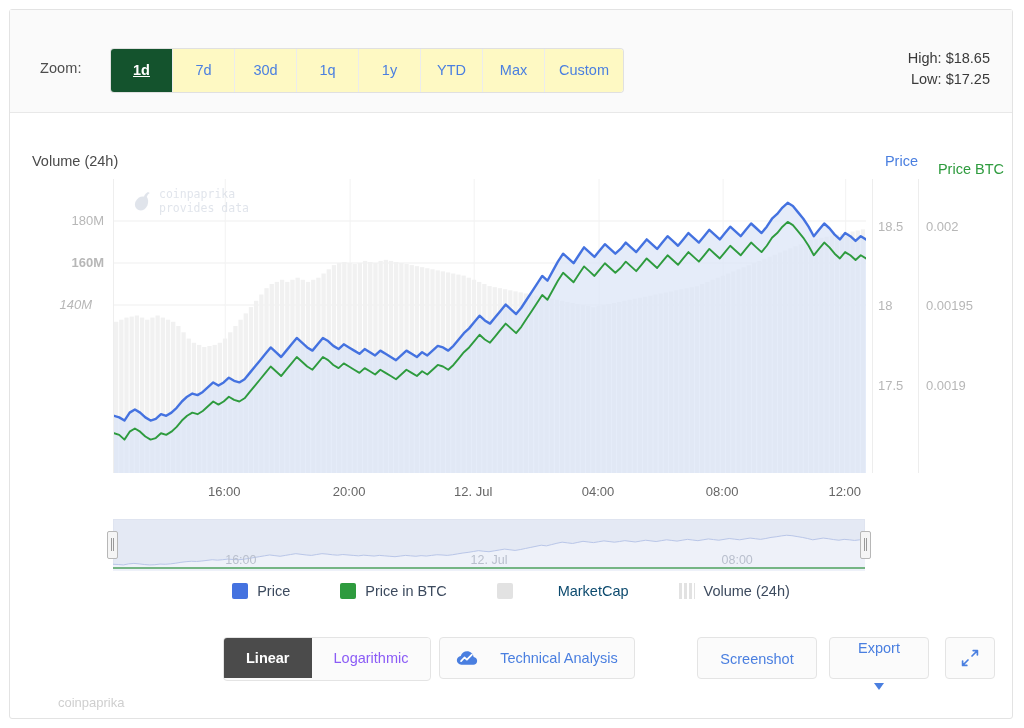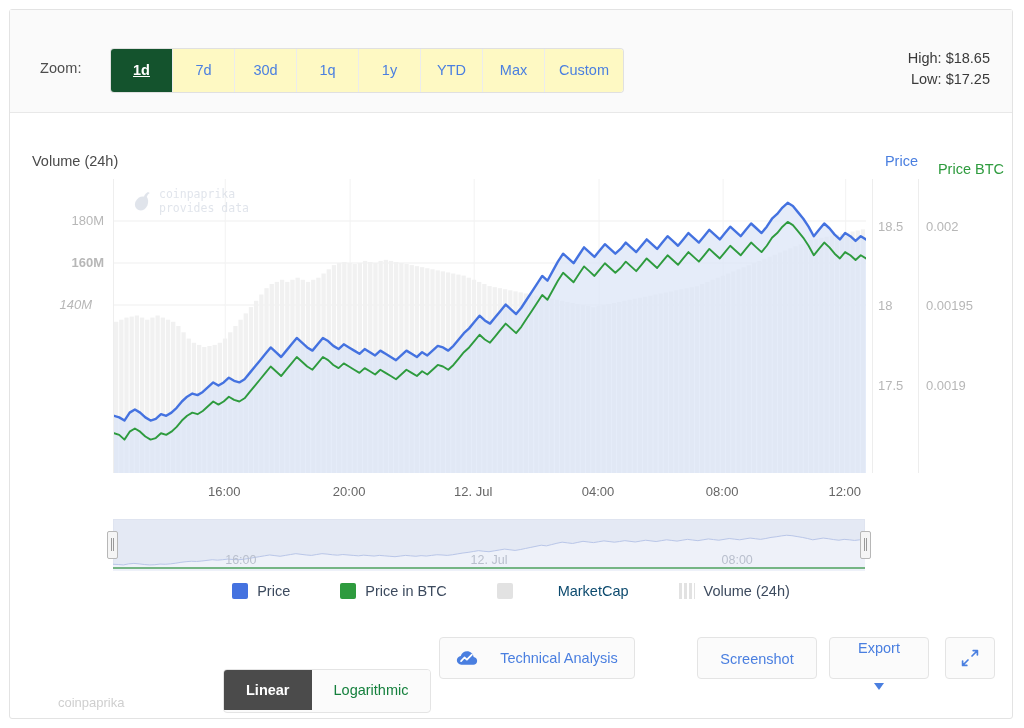--- a/index.html
+++ b/index.html
@@ -258,28 +258,27 @@
   }
   .seg-group {
     position: absolute;
     left: 213px; top: 0;
     height: 42px;
     display: flex;
     border: 1px solid #e4e4e4;
     border-radius: 4px;
     overflow: hidden;
     background: #fbfbfb;
-    margin-top: 32px;
   }
   .seg {
     height: 40px;
     line-height: 40px;
     padding: 0 22px;
     font-size: 14.5px;
-    color: #15803d;
+    color: #8b5cf6;
     background: #fbfbfb;
     cursor: pointer;
   }
   .seg.active {
     background: #4b4b4b;
     color: #ffffff;
     font-weight: bold;
   }
   .ta-btn {
     left: 429px;

